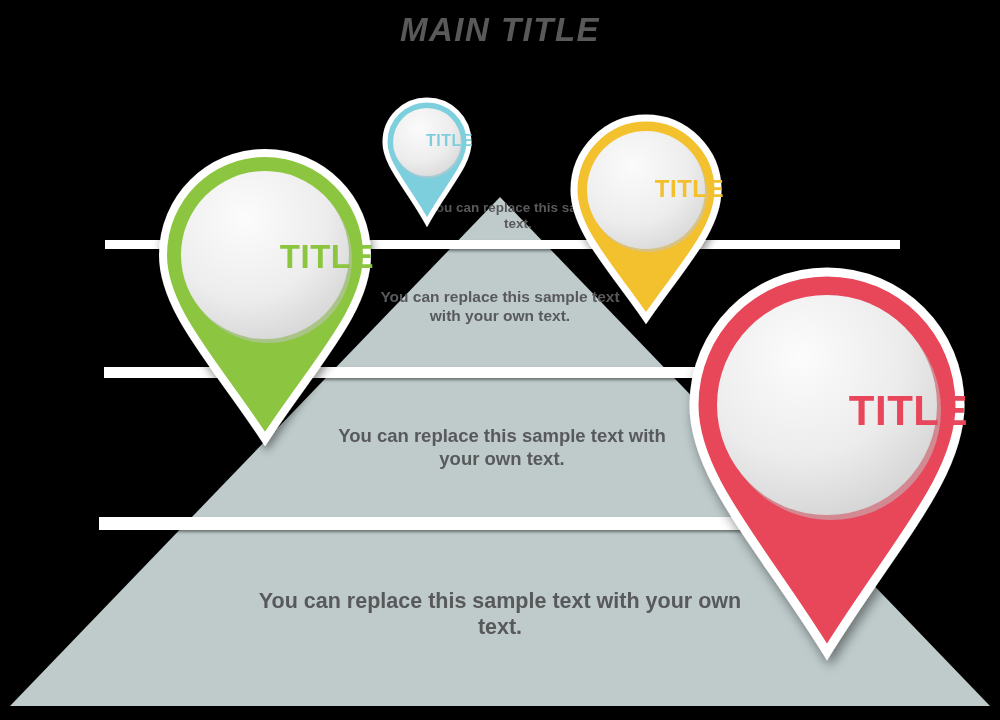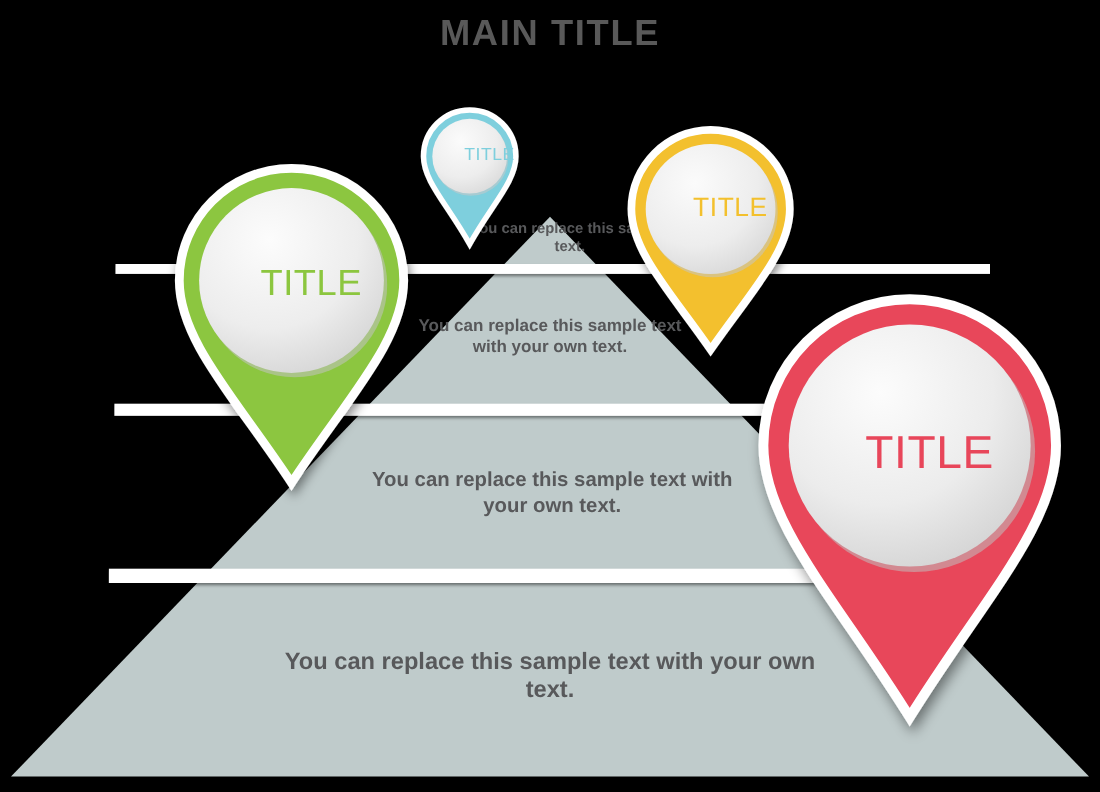--- a/index.html
+++ b/index.html
@@ -10,41 +10,42 @@
   }
   #stage{position:absolute;inset:0;width:1000px;height:720px;}
 
   
   .main-title{
     position:absolute;left:0;top:12px;width:1000px;
     text-align:center;
     font-size:33px;font-weight:bold;letter-spacing:1.5px;
     color:#595959;
     line-height:1.1;
+    font-style:italic;
   }
 
   
   #pyramid-svg{position:absolute;left:0;top:0;width:1000px;height:720px;}
 
   
   .tier-text{
     position:absolute;text-align:center;color:#58595b;font-weight:bold;
     line-height:1.22;
   }
   #tier-text-1{left:418px;top:200px;width:200px;font-size:13.5px;}
   #tier-text-2{left:370px;top:288px;width:260px;font-size:15.5px;}
   #tier-text-3{left:322px;top:425px;width:360px;font-size:18.5px;}
   #tier-text-4{left:240px;top:588px;width:520px;font-size:21.5px;}
 
   
   .pin{position:absolute;}
   .pin svg{display:block;overflow:visible;}
   .pin-label{
-    position:absolute;left:18px;width:100%;text-align:center;
-    font-weight:normal;letter-spacing:.5px;pointer-events:none;
+    position:absolute;left:0;width:100%;text-align:right;
+    font-weight:bold;letter-spacing:.5px;pointer-events:none;
     white-space:nowrap;
   }
 
   #pin-cyan  {left:381px;top:96px;}
   #pin-yellow{left:568px;top:113px;}
   #pin-green {left:156px;top:147px;}
   #pin-red   {left:686px;top:265px;}
 
   #pin-cyan   .pin-label{top:36px;font-size:16px;color:#7ecfdd;}
   #pin-yellow .pin-label{top:62px;font-size:24px;color:#f3c02d;}

